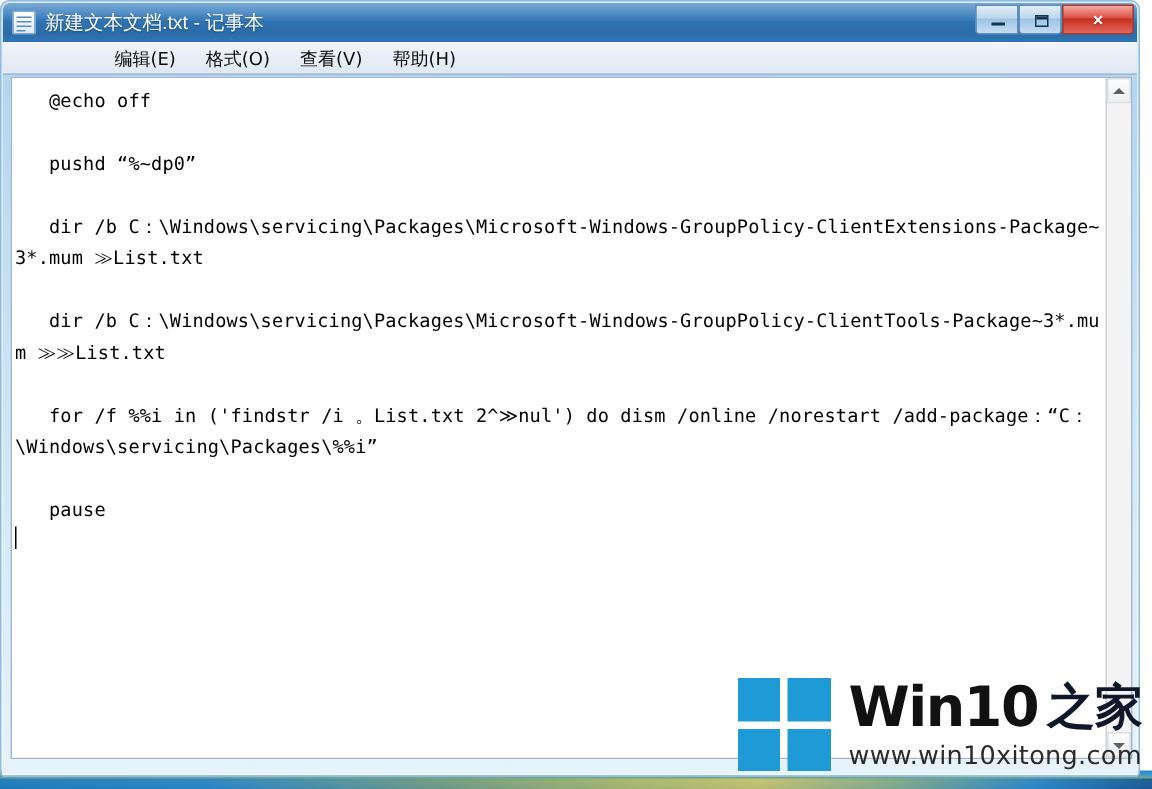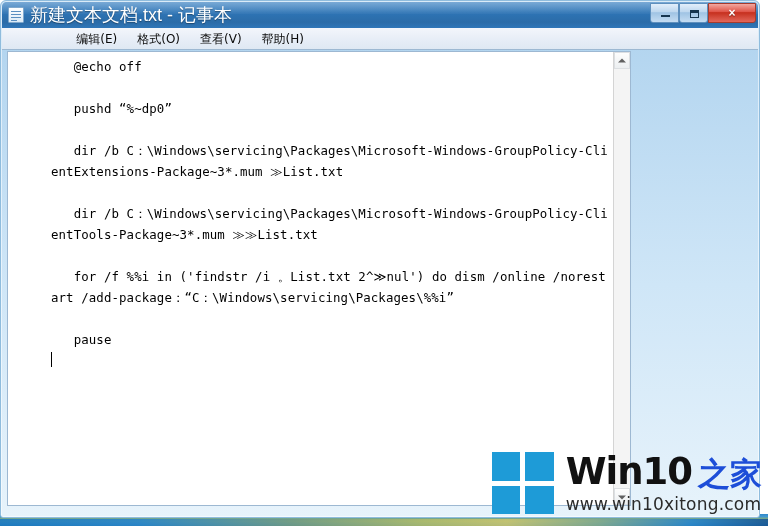--- a/index.html
+++ b/index.html
@@ -54,21 +54,21 @@
     box-sizing:border-box;
   }
   #title-icon i{
     position:absolute;display:block;left:2px;right:2px;height:1px;background:#5b8fc0;
   }
   #title-icon i:nth-child(1){top:3px;}
   #title-icon i:nth-child(2){top:6px;}
   #title-icon i:nth-child(3){top:9px;}
   #title-icon i:nth-child(4){top:12px;right:6px;}
   #title-text{
-    color:#ffffff;font-size:18px;line-height:26px;
+    color:#ffffff;font-size:13px;line-height:26px;
     white-space:nowrap;position:relative;z-index:2;
     text-shadow:0 1px 1px rgba(0,0,0,.35);
     font-family:"Liberation Sans","DejaVu Sans",sans-serif;
   }
   #caption-buttons{
     position:absolute;right:2px;top:1px;display:flex;align-items:center;z-index:3;
   }
   .capbtn{
     width:29px;height:20px;margin-left:0;
     border:1px solid #5e8fbd;
@@ -110,26 +110,25 @@
   }
   .menuitem{
     font-size:12px;color:#0b0b0b;padding:2px 9px;margin-left:2px;
     white-space:nowrap;line-height:16px;cursor:default;
     font-family:"DejaVu Sans","Liberation Sans",sans-serif;
   }
   .menuitem:first-child{margin-left:5px;margin-top:46px;}
 
   
   #editor-wrap{
-    position:absolute;left:6px;top:50px;width:624px;height:455px;
+    position:absolute;left:6px;top:50px;width:748px;height:455px;
     background:#ffffff;
     border:1px solid #9db8d2;
     box-sizing:border-box;
     display:flex;
-    padding-left:41px;
   }
   #editor{
     flex:1 1 auto;position:relative;overflow:hidden;
     background:#ffffff;
     padding:4px 2px 0 2px;
   }
   #text{
     font-family:"DejaVu Sans Mono","Liberation Mono",monospace;
     font-size:12.4px;
     line-height:21px;
@@ -180,30 +179,30 @@
     pointer-events:none;
   }
   #wm-logo{
     width:62px;height:62px;
     display:grid;grid-template-columns:1fr 1fr;grid-template-rows:1fr 1fr;
     gap:5px;margin-right:12px;flex:0 0 auto;
   }
   #wm-logo span{background:#1e9bd7;display:block;}
   #wm-text{display:flex;flex-direction:column;justify-content:center;}
   #wm-line1{
-    display:flex;align-items:flex-end;white-space:nowrap;
+    display:flex;align-items:center;white-space:nowrap;
     line-height:1;
   }
   #wm-win{
     font-size:37px;font-weight:bold;color:#111111;
     font-family:"DejaVu Sans","Liberation Sans",sans-serif;
     letter-spacing:-1px;
   }
   #wm-zhijia{
-    font-size:32px;font-weight:bold;color:#1d4ed8;margin-left:6px;
+    font-size:32px;font-weight:bold;color:#0f172a;margin-left:6px;
     font-family:"DejaVu Sans","Liberation Sans",sans-serif;
   }
   #wm-url{
     font-size:17px;color:#2b2b2b;margin-top:4px;
     font-family:"DejaVu Sans","Liberation Sans",sans-serif;
     letter-spacing:.2px;
   }
 </style>
 </head>
 <body>

